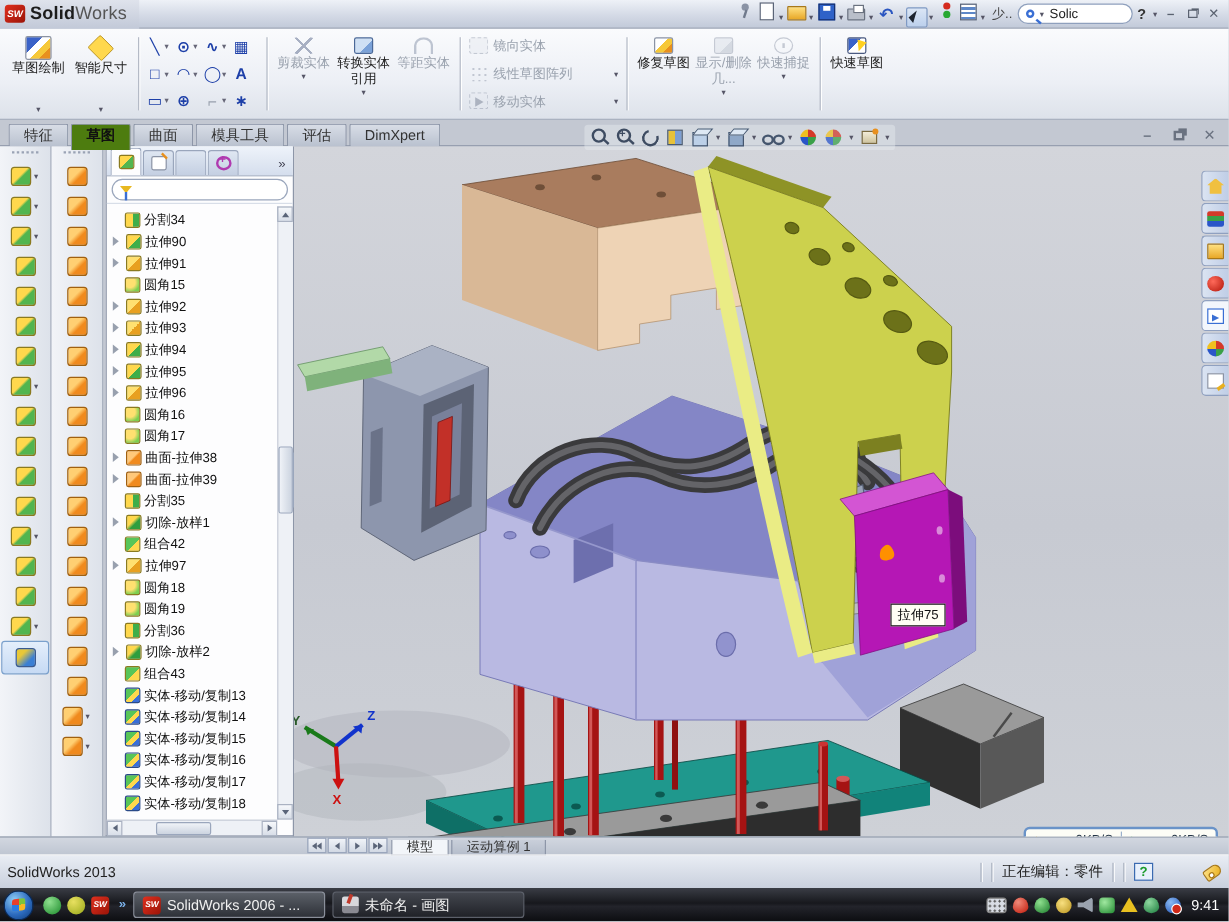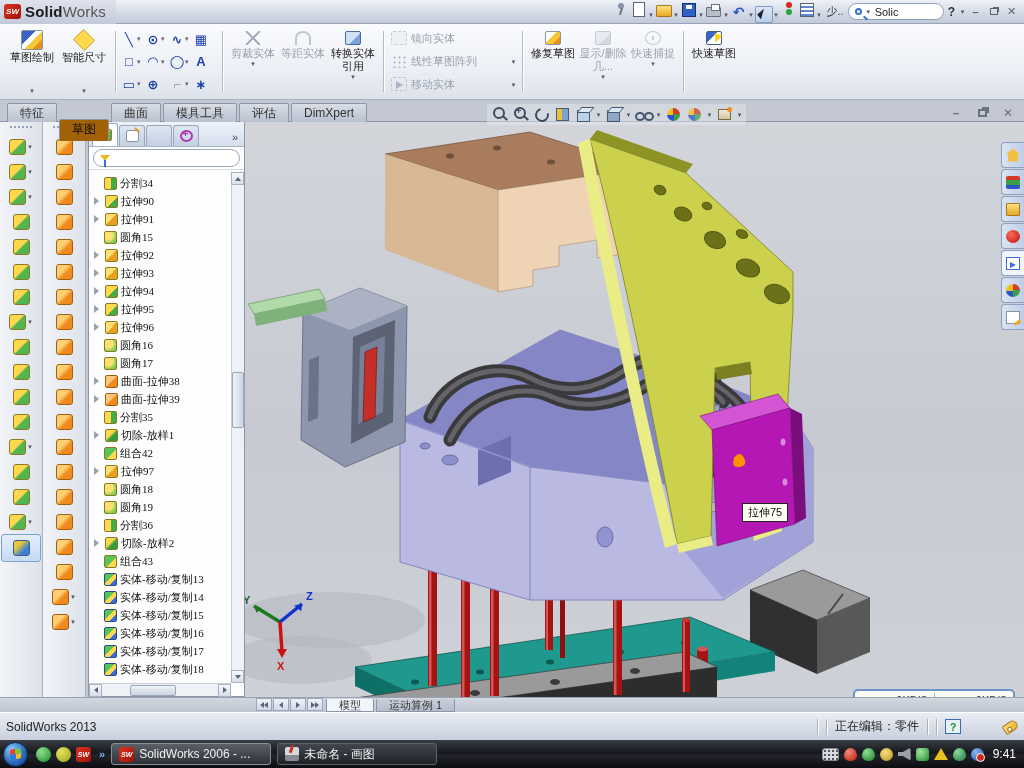--- a/index.html
+++ b/index.html
@@ -81,21 +81,21 @@
   .mi-snap{border:1px solid #8a93a5;border-radius:50%;}
   .mi-snap::after{content:"";position:absolute;inset:4px 6px;background:#8a93a5;}
   .mi-rapid{background:linear-gradient(135deg,#3a62c8 0 40%,#fff 40%);border:1px solid #4a5a80;}
   .mi-rapid::after{content:"";position:absolute;left:6px;top:2px;border-left:4px solid transparent;border-right:4px solid transparent;border-top:9px solid #ffd020;transform:rotate(18deg);}
 
   
   #tabrow{position:absolute;left:0;top:100px;width:1024px;height:22px;background:#c3c8d2;border-bottom:1px solid #8d96a8;}
   .rtab{position:relative;display:inline-block;height:19px;margin:3px 1px 0 1px;padding:0 12px;line-height:18px;
     background:linear-gradient(180deg,#d8dde6,#b9c1cf);border:1px solid #8d96a8;border-bottom:0;color:#333;
     border-radius:2px 2px 0 0;top:0;}
-  .rtab.active{background:#a16207;height:22px;top:16px;font-weight:normal;color:#111;z-index:2;}
+  .rtab.active{background:#4d7c0f;height:22px;top:0;font-weight:bold;color:#111;z-index:2;}
   #tabrow .pad{display:inline-block;width:6px;}
 
   
   #main{position:absolute;left:0;top:122px;width:1024px;height:575px;}
 
   
   #lefttools{position:absolute;left:0;top:0;width:88px;height:575px;background:#c3c8d2;display:flex;}
   .vtcol{width:43px;height:575px;background:linear-gradient(90deg,#f2f4f8,#dde2ea);border-right:1px solid #aab2c0;
     display:flex;flex-direction:column;align-items:center;padding-top:2px;}
   .grip{width:22px;height:4px;border-top:2px dotted #9aa3b5;margin:2px 0 4px 0;}
@@ -129,21 +129,21 @@
   .exp.on{width:0;height:0;border-left:5px solid #98a0ae;border-top:4px solid transparent;border-bottom:4px solid transparent;margin-left:1px;flex:0 0 5px;margin-right:3px;}
   .ti{width:13px;height:13px;flex:0 0 13px;border-radius:2px;border:1px solid #8a7a20;}
   .t-split{background:linear-gradient(90deg,#ffd84d 50%,#3fae49 50%);}
   .t-boss-extrude{background:linear-gradient(135deg,#ffd84d 55%,#3fae49 55%);}
   .t-boss-extrude2{background:linear-gradient(135deg,#ffe070 50%,#e8a020 50%);}
   .t-fillet{background:radial-gradient(circle at 30% 30%,#ffe070 40%,#7ccf50 75%);}
   .t-surface-extrude{background:linear-gradient(135deg,#ffc87a 45%,#f08a1e 55%);border-color:#a06010;}
   .t-cut-loft{background:linear-gradient(135deg,#ffd84d 40%,#2e9e3e 60%);}
   .t-combine{background:linear-gradient(135deg,#58c558 55%,#ffd84d 55%);}
   .t-move-copy{background:linear-gradient(135deg,#58c558 45%,#ffd84d 45% 70%,#3a6fd8 70%);border-color:#2a4a88;}
-  .tlabel{font-size:11px;color:#111;font-family:Liberation Serif, serif;}
+  .tlabel{font-size:11px;color:#111;}
   
   .vscroll{position:absolute;right:0;top:50px;bottom:13px;width:13px;background:#eef1f6;border-left:1px solid #c8cdd8;}
   .hscroll{position:absolute;left:0;right:13px;bottom:0;height:13px;background:#eef1f6;border-top:1px solid #c8cdd8;display:flex;align-items:center;}
   .sbtn{width:13px;height:13px;background:linear-gradient(180deg,#f6f8fb,#d8dee8);border:1px solid #aab2c2;display:flex;align-items:center;justify-content:center;}
   .sbtn .tri{width:0;height:0;}
   .tri-up{border-left:3px solid transparent;border-right:3px solid transparent;border-bottom:4px solid #5a6478;}
   .tri-dn{border-left:3px solid transparent;border-right:3px solid transparent;border-top:4px solid #5a6478;}
   .tri-lf{border-top:3px solid transparent;border-bottom:3px solid transparent;border-right:4px solid #5a6478;}
   .tri-rt{border-top:3px solid transparent;border-bottom:3px solid transparent;border-left:4px solid #5a6478;}
   .vthumb{position:absolute;left:0;top:200px;width:12px;height:56px;background:linear-gradient(90deg,#f0f3f8,#ccd4e0);border:1px solid #9aa6bc;border-radius:2px;}
@@ -313,28 +313,28 @@
           <span class="sg">∗</span>
           <span class="sgdd"></span>
         </div>
       </div>
       <div class="cbsep"></div>
       <div class="midbtn dis">
         <span class="mi mi-trim"></span>
         <span class="blabel">剪裁实体</span>
         <span class="dd">▾</span>
       </div>
-      <div class="midbtn dis">
-        <span class="mi mi-offset"></span>
-        <span class="blabel">等距实体</span>
-      </div>
       <div class="midbtn">
         <span class="mi mi-convert"></span>
         <span class="blabel">转换实体引用</span>
         <span class="dd">▾</span>
+      </div>
+      <div class="midbtn dis">
+        <span class="mi mi-offset"></span>
+        <span class="blabel">等距实体</span>
       </div>
       <div class="cbsep"></div>
       <div class="stackwrap">
         <div class="stackrow dis">
           <span class="mi mi-mirror"></span>
           <span class="slabel">镜向实体</span>
         </div>
         <div class="stackrow dis">
           <span class="mi mi-pattern"></span>
           <span class="slabel">线性草图阵列</span>

